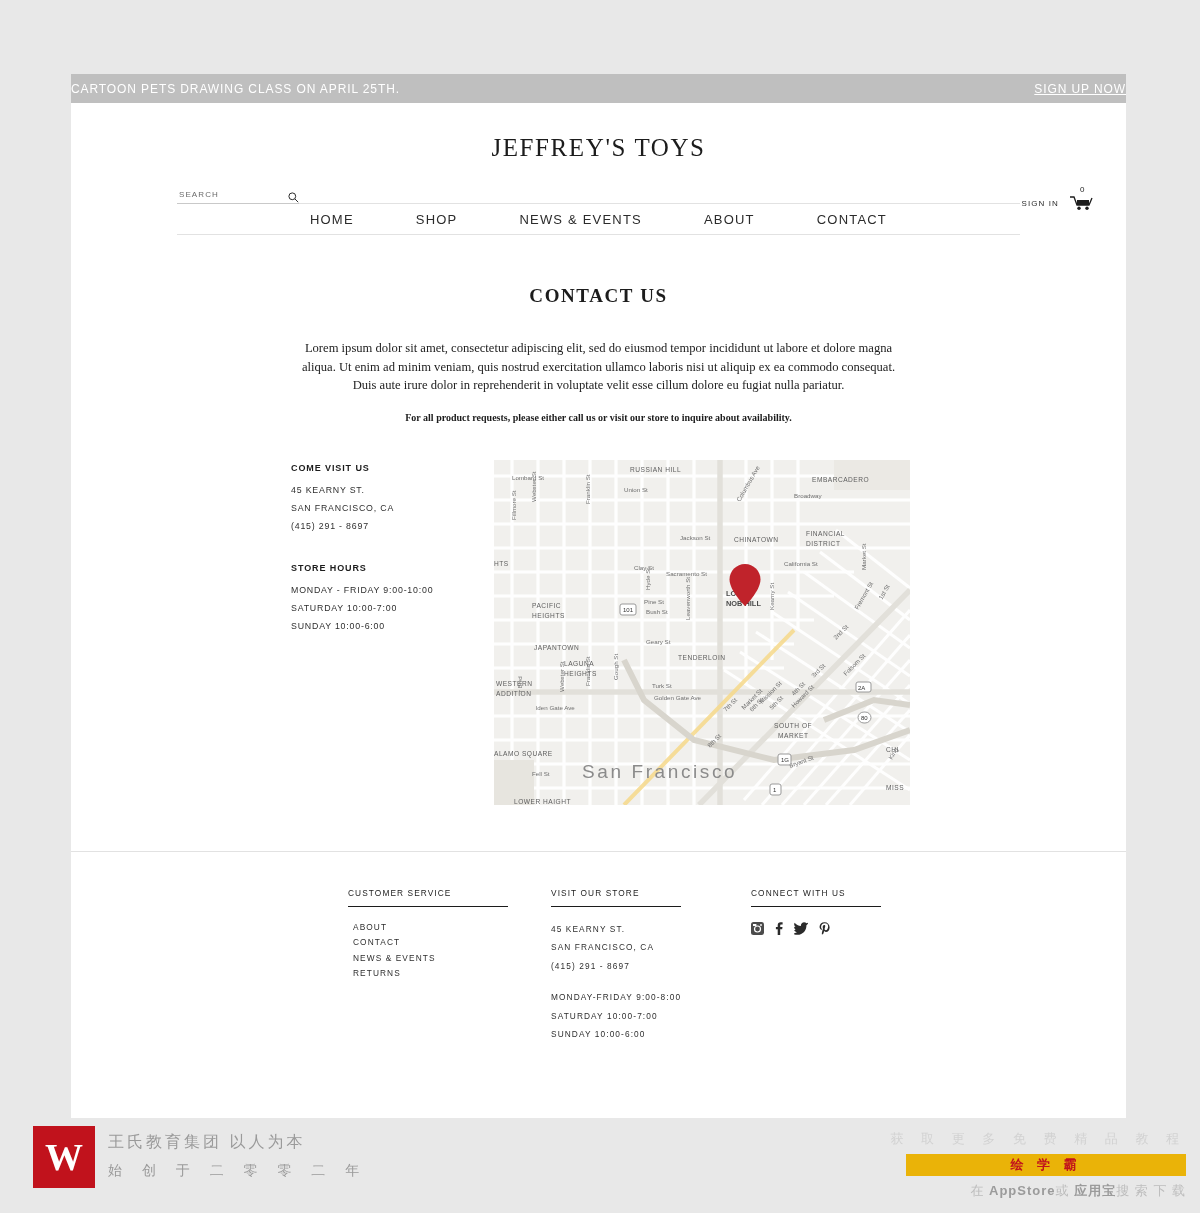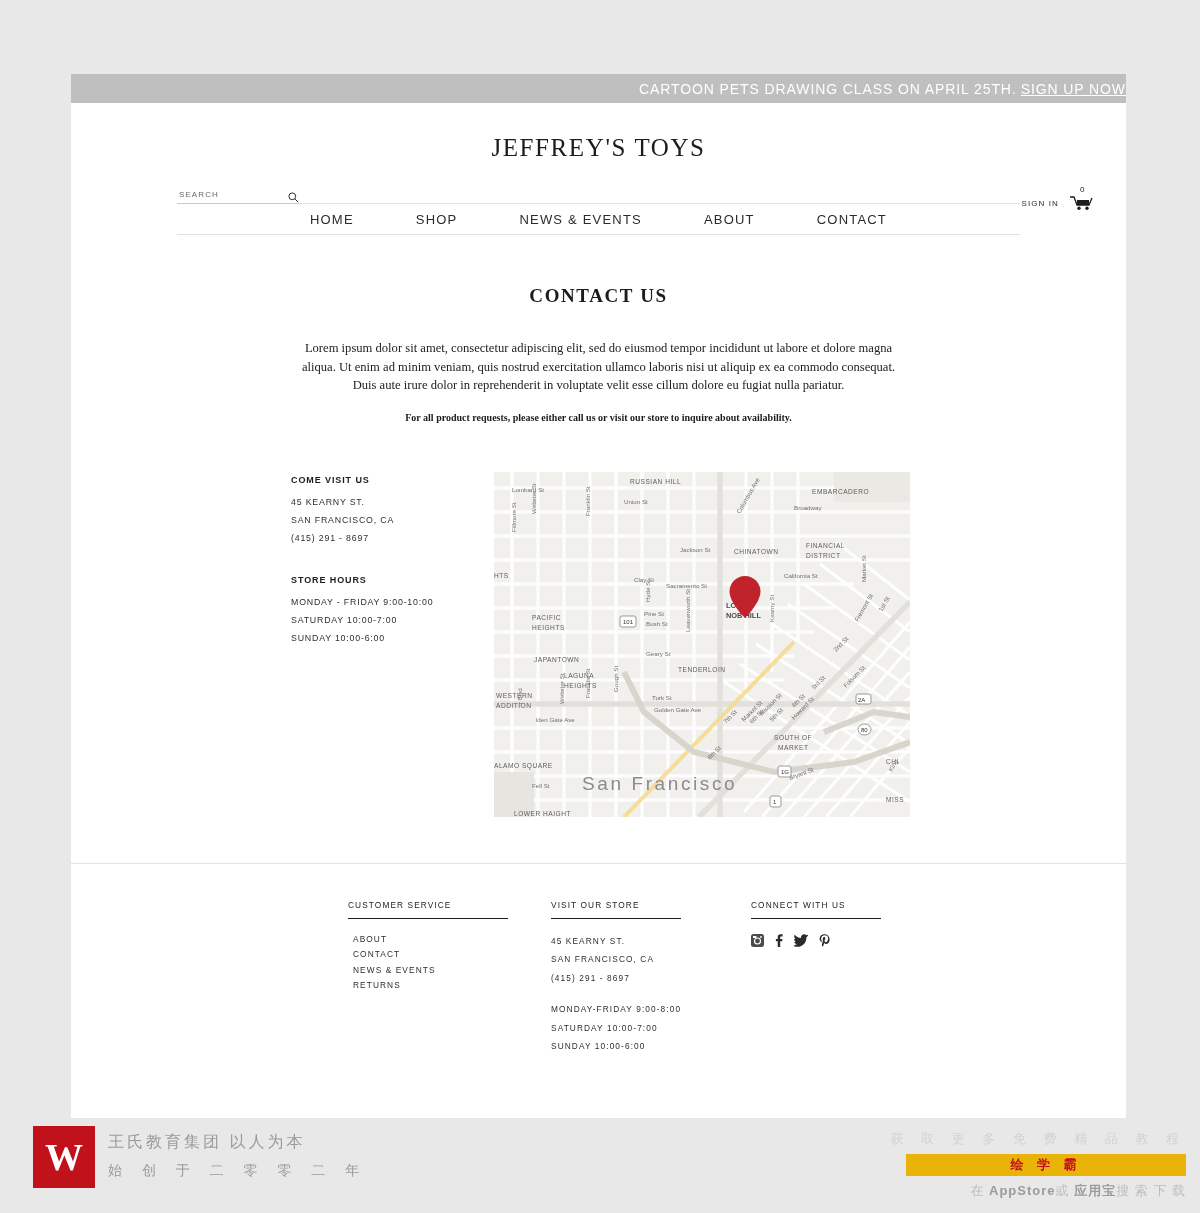--- a/index.html
+++ b/index.html
@@ -14,23 +14,23 @@
     position:absolute;
     left:71px; top:74px;
     width:1055px; height:1044px;
     background:#ffffff;
   }
 
   
   .announce {
     height:29px;
     background:#bfbfbf;
-    display:flex; align-items:center; justify-content:flex-end;
+    display:flex; align-items:center; justify-content:space-between;
     color:#ffffff;
-    font-size:14px;
+    font-size:12px;
     letter-spacing:0.9px;
   }
   .announce a {
     color:#ffffff; text-decoration:underline; margin-left:4px;
   }
 
   
   .header {
     position:relative;
     height:100px;
@@ -124,21 +124,21 @@
     font-family:"Liberation Serif", serif;
     font-size:10px;
     font-weight:700;
     color:#1c1c1c;
     text-align:center;
   }
 
   
   .contact-section {
     position:relative;
-    margin-top:52px;
+    margin-top:40px;
     height:360px;
     text-decoration:underline;
   }
   .info-col {
     position:absolute;
     left:220px; top:0;
     width:200px;
   }
   .info-head {
     font-size:9px;

